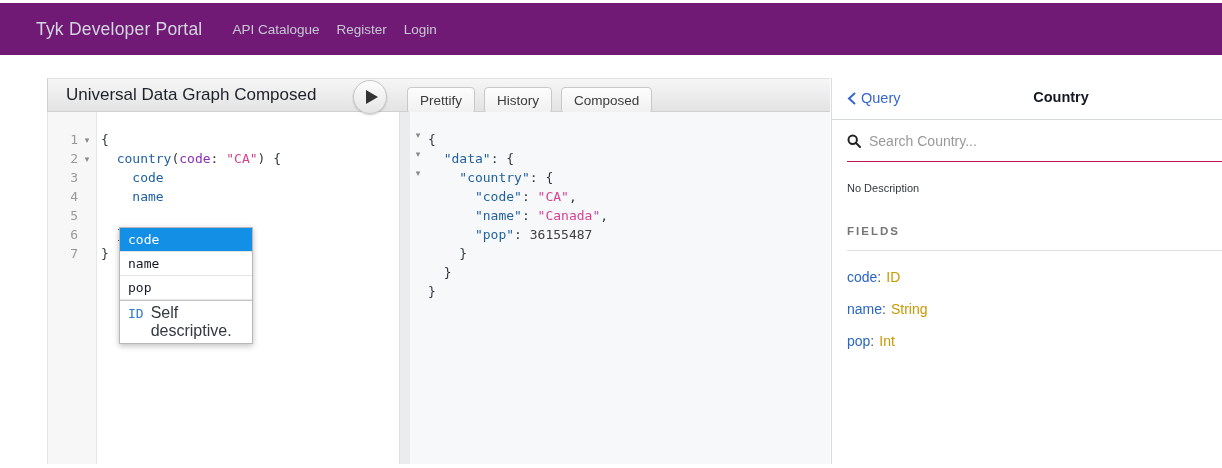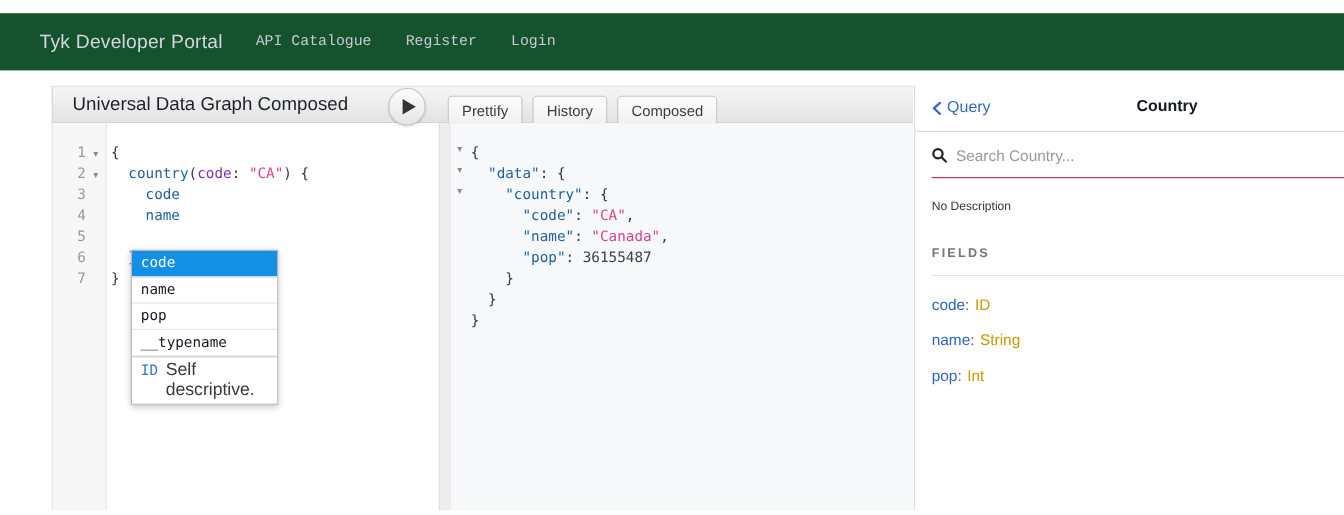--- a/index.html
+++ b/index.html
@@ -1,24 +1,24 @@
 <!DOCTYPE html>
 <html><head>
 <meta charset="utf-8">
 <style>
   * { margin:0; padding:0; box-sizing:border-box; }
   html,body { width:1222px; height:468px; background:#fff; overflow:hidden;
     font-family:"Liberation Sans", sans-serif; }
 
   
-  .navbar { position:absolute; left:0; top:12px; width:1222px; height:52px;
-    background:#14532d; display:flex; align-items:center; padding-left:36px; }
+  .navbar { position:absolute; left:0; top:3px; width:1222px; height:52px;
+    background:#701a75; display:flex; align-items:center; padding-left:36px; }
   .brand { color:#d3d6de; font-size:17.5px; font-weight:500; letter-spacing:.2px;
     margin-right:30px; cursor:pointer; }
-  .nav-links { display:flex; column-gap:31px;font-family:Liberation Mono, monospace; }
+  .nav-links { display:flex; column-gap:17px; }
   .nav-link { color:#c6c9d3; font-size:13.5px; cursor:pointer; }
 
   
   .gql { position:absolute; left:47px; top:78px; width:1175px; height:386px; }
 
   .topbar { position:absolute; left:0; top:0; width:783px; height:34px;
     background:linear-gradient(#f6f6f6,#e3e3e3);
     border:1px solid #d0d0d0; border-right:none; border-top-color:#e0e0e0;
     display:flex; align-items:center; }
   .gql-title { font-size:17px; color:#1d2129; padding-left:18px; white-space:nowrap; }
@@ -181,21 +181,20 @@
         </div>
       <div class="rp-code mono" id="result-code"><div class="line" style="height: 19px;"><span class="tk-p">{</span></div><div class="line" style="height: 19px;"><span>  </span><span class="tk-key">"data"</span><span class="tk-p">:</span><span> </span><span class="tk-p">{</span></div><div class="line" style="height: 19px;"><span>    </span><span class="tk-key">"country"</span><span class="tk-p">:</span><span> </span><span class="tk-p">{</span></div><div class="line" style="height: 19px;"><span>      </span><span class="tk-key">"code"</span><span class="tk-p">:</span><span> </span><span class="tk-str">"CA"</span><span class="tk-p">,</span></div><div class="line" style="height: 19px;"><span>      </span><span class="tk-key">"name"</span><span class="tk-p">:</span><span> </span><span class="tk-str">"Canada"</span><span class="tk-p">,</span></div><div class="line" style="height: 19px;"><span>      </span><span class="tk-key">"pop"</span><span class="tk-p">:</span><span> </span><span class="tk-num">36155487</span></div><div class="line" style="height: 19px;"><span>    </span><span class="tk-p">}</span></div><div class="line" style="height: 19px;"><span>  </span><span class="tk-p">}</span></div><div class="line" style="height: 19px;"><span class="tk-p">}</span></div></div>
     </div>
   </div>
 
   <div class="hint-box">
     <div id="hint-list">
         <div class="hint-item sel">code</div>
         <div class="hint-item">name</div>
         <div class="hint-item">pop</div>
-        <div class="hint-item">__typename</div>
       </div>
     <div class="hint-info">
       <span class="hint-info-type">ID</span>
       <span class="hint-info-desc">Self descriptive.</span>
     </div>
   </div>
 
   <div class="doc-panel">
     <div class="doc-header">
       <div class="doc-back">

